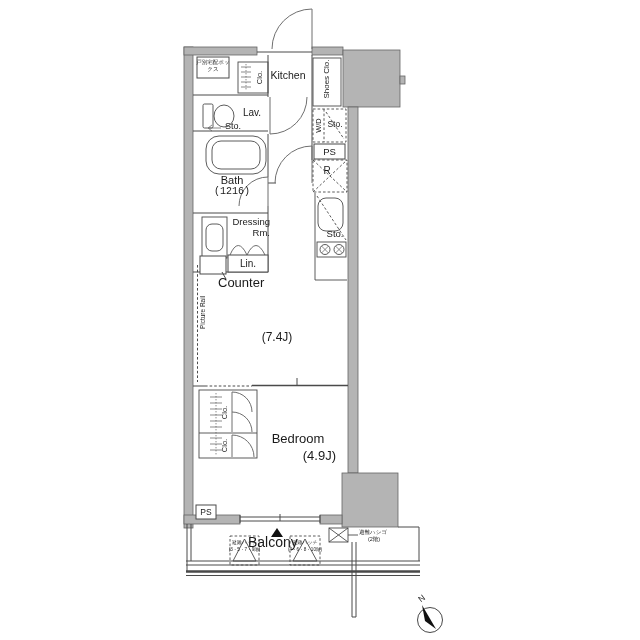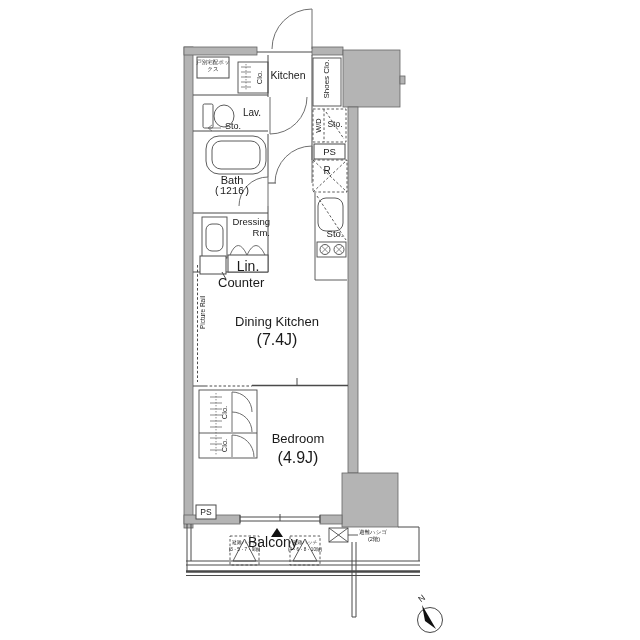--- a/index.html
+++ b/index.html
@@ -219,39 +219,38 @@
 
   <div class="lbl" style="left:208px;top:174px;width:48px;font-size:11px;">Bath</div>
   <div class="lbl" style="left:204px;top:186px;width:56px;font-size:10px;font-family:Liberation Mono, monospace;">(1216)</div>
 
   <div class="lbl" style="left:318px;top:165px;width:18px;font-size:10px;">R</div>
 
   <div class="lbl wrap" style="left:224px;top:217px;width:46px;font-size:9.5px;text-align:right;">Dressing Rm.</div>
 
   <div class="lbl" style="left:322px;top:229px;width:26px;font-size:9.5px;">Sto.</div>
 
-  <div class="lbl" style="left:230px;top:258px;width:36px;font-size:14px;">Lin.</div>
+  <div class="lbl" style="left:230px;top:258px;width:36px;font-size:10px;">Lin.</div>
   <div class="lbl" style="left:218px;top:276px;width:46px;font-size:13px;">Counter</div>
 
   <div class="vwrap" style="left:196px;top:283px;width:13px;height:58px;">
     <span class="vtext" style="font-size:6.5px;">Picture Rail</span>
   </div>
 
-  <div class="lbl" style="left:217px;top:315px;width:120px;font-size:13px;">Dining Kitchen</div>
-  <div class="lbl" style="left:225px;top:331px;width:104px;font-size:16px;">(7.4J)</div>
+  <div class="lbl" style="left:225px;top:331px;width:104px;font-size:12px;">(7.4J)</div>
 
   <div class="vwrap" style="left:218px;top:398px;width:14px;height:28px;">
     <span class="vtext" style="font-size:7.5px;">Clo.</span>
   </div>
   <div class="vwrap" style="left:218px;top:434px;width:14px;height:22px;">
     <span class="vtext" style="font-size:7.5px;">Clo.</span>
   </div>
 
   <div class="lbl" style="left:260px;top:432px;width:76px;font-size:13px;">Bedroom</div>
-  <div class="lbl" style="left:260px;top:449px;width:76px;font-size:16px;">(4.9J)</div>
+  <div class="lbl" style="left:260px;top:449px;width:76px;font-size:13px;text-align:right;">(4.9J)</div>
 
   <div class="lbl" style="left:196px;top:505px;width:20px;height:14px;font-size:8.5px;line-height:14px;">PS</div>
 
   <div class="lbl" style="left:248px;top:534px;width:48px;font-size:14px;">Balcony</div>
 
   <div class="lbl" style="left:230px;top:540px;width:29px;font-size:5px;">避難ハッチ</div>
   <div class="lbl" style="left:227px;top:547px;width:35px;font-size:4.6px;">(3・5・7・9階)</div>
   <div class="lbl" style="left:290px;top:540px;width:30px;font-size:5px;">避難ハッチ</div>
   <div class="lbl" style="left:287px;top:547px;width:36px;font-size:4.6px;">(4・6・8・10階)</div>
 

